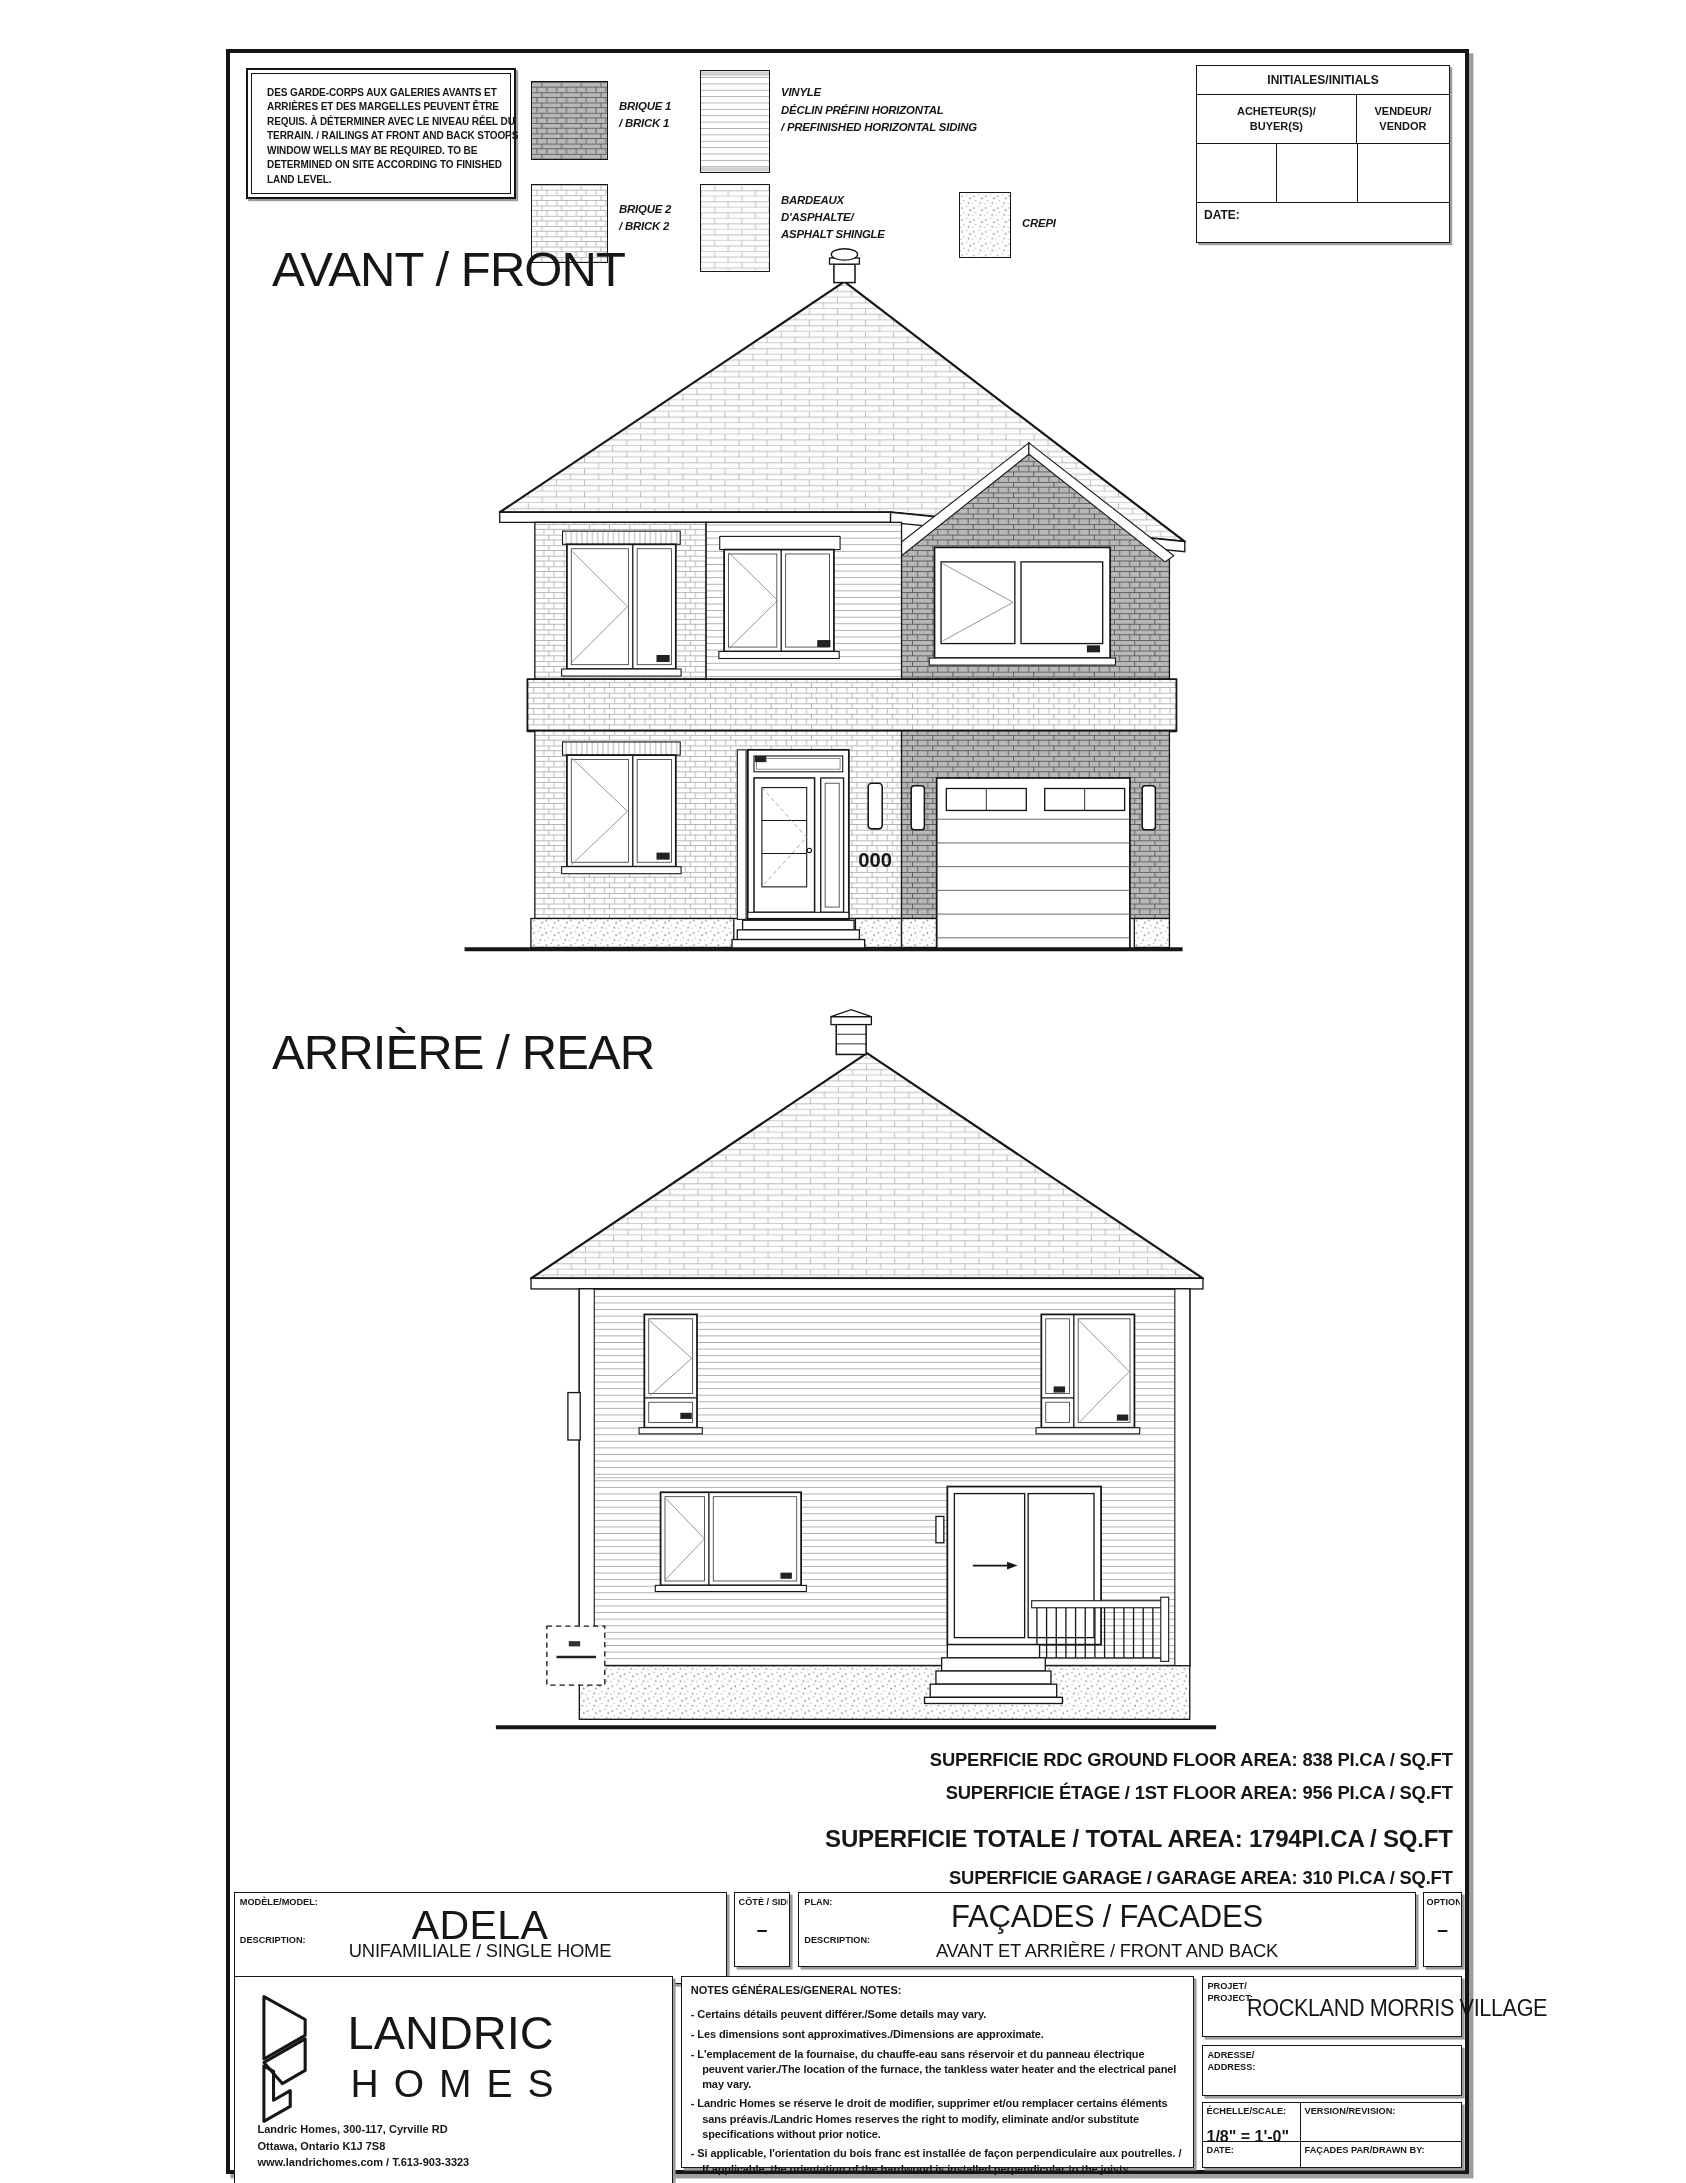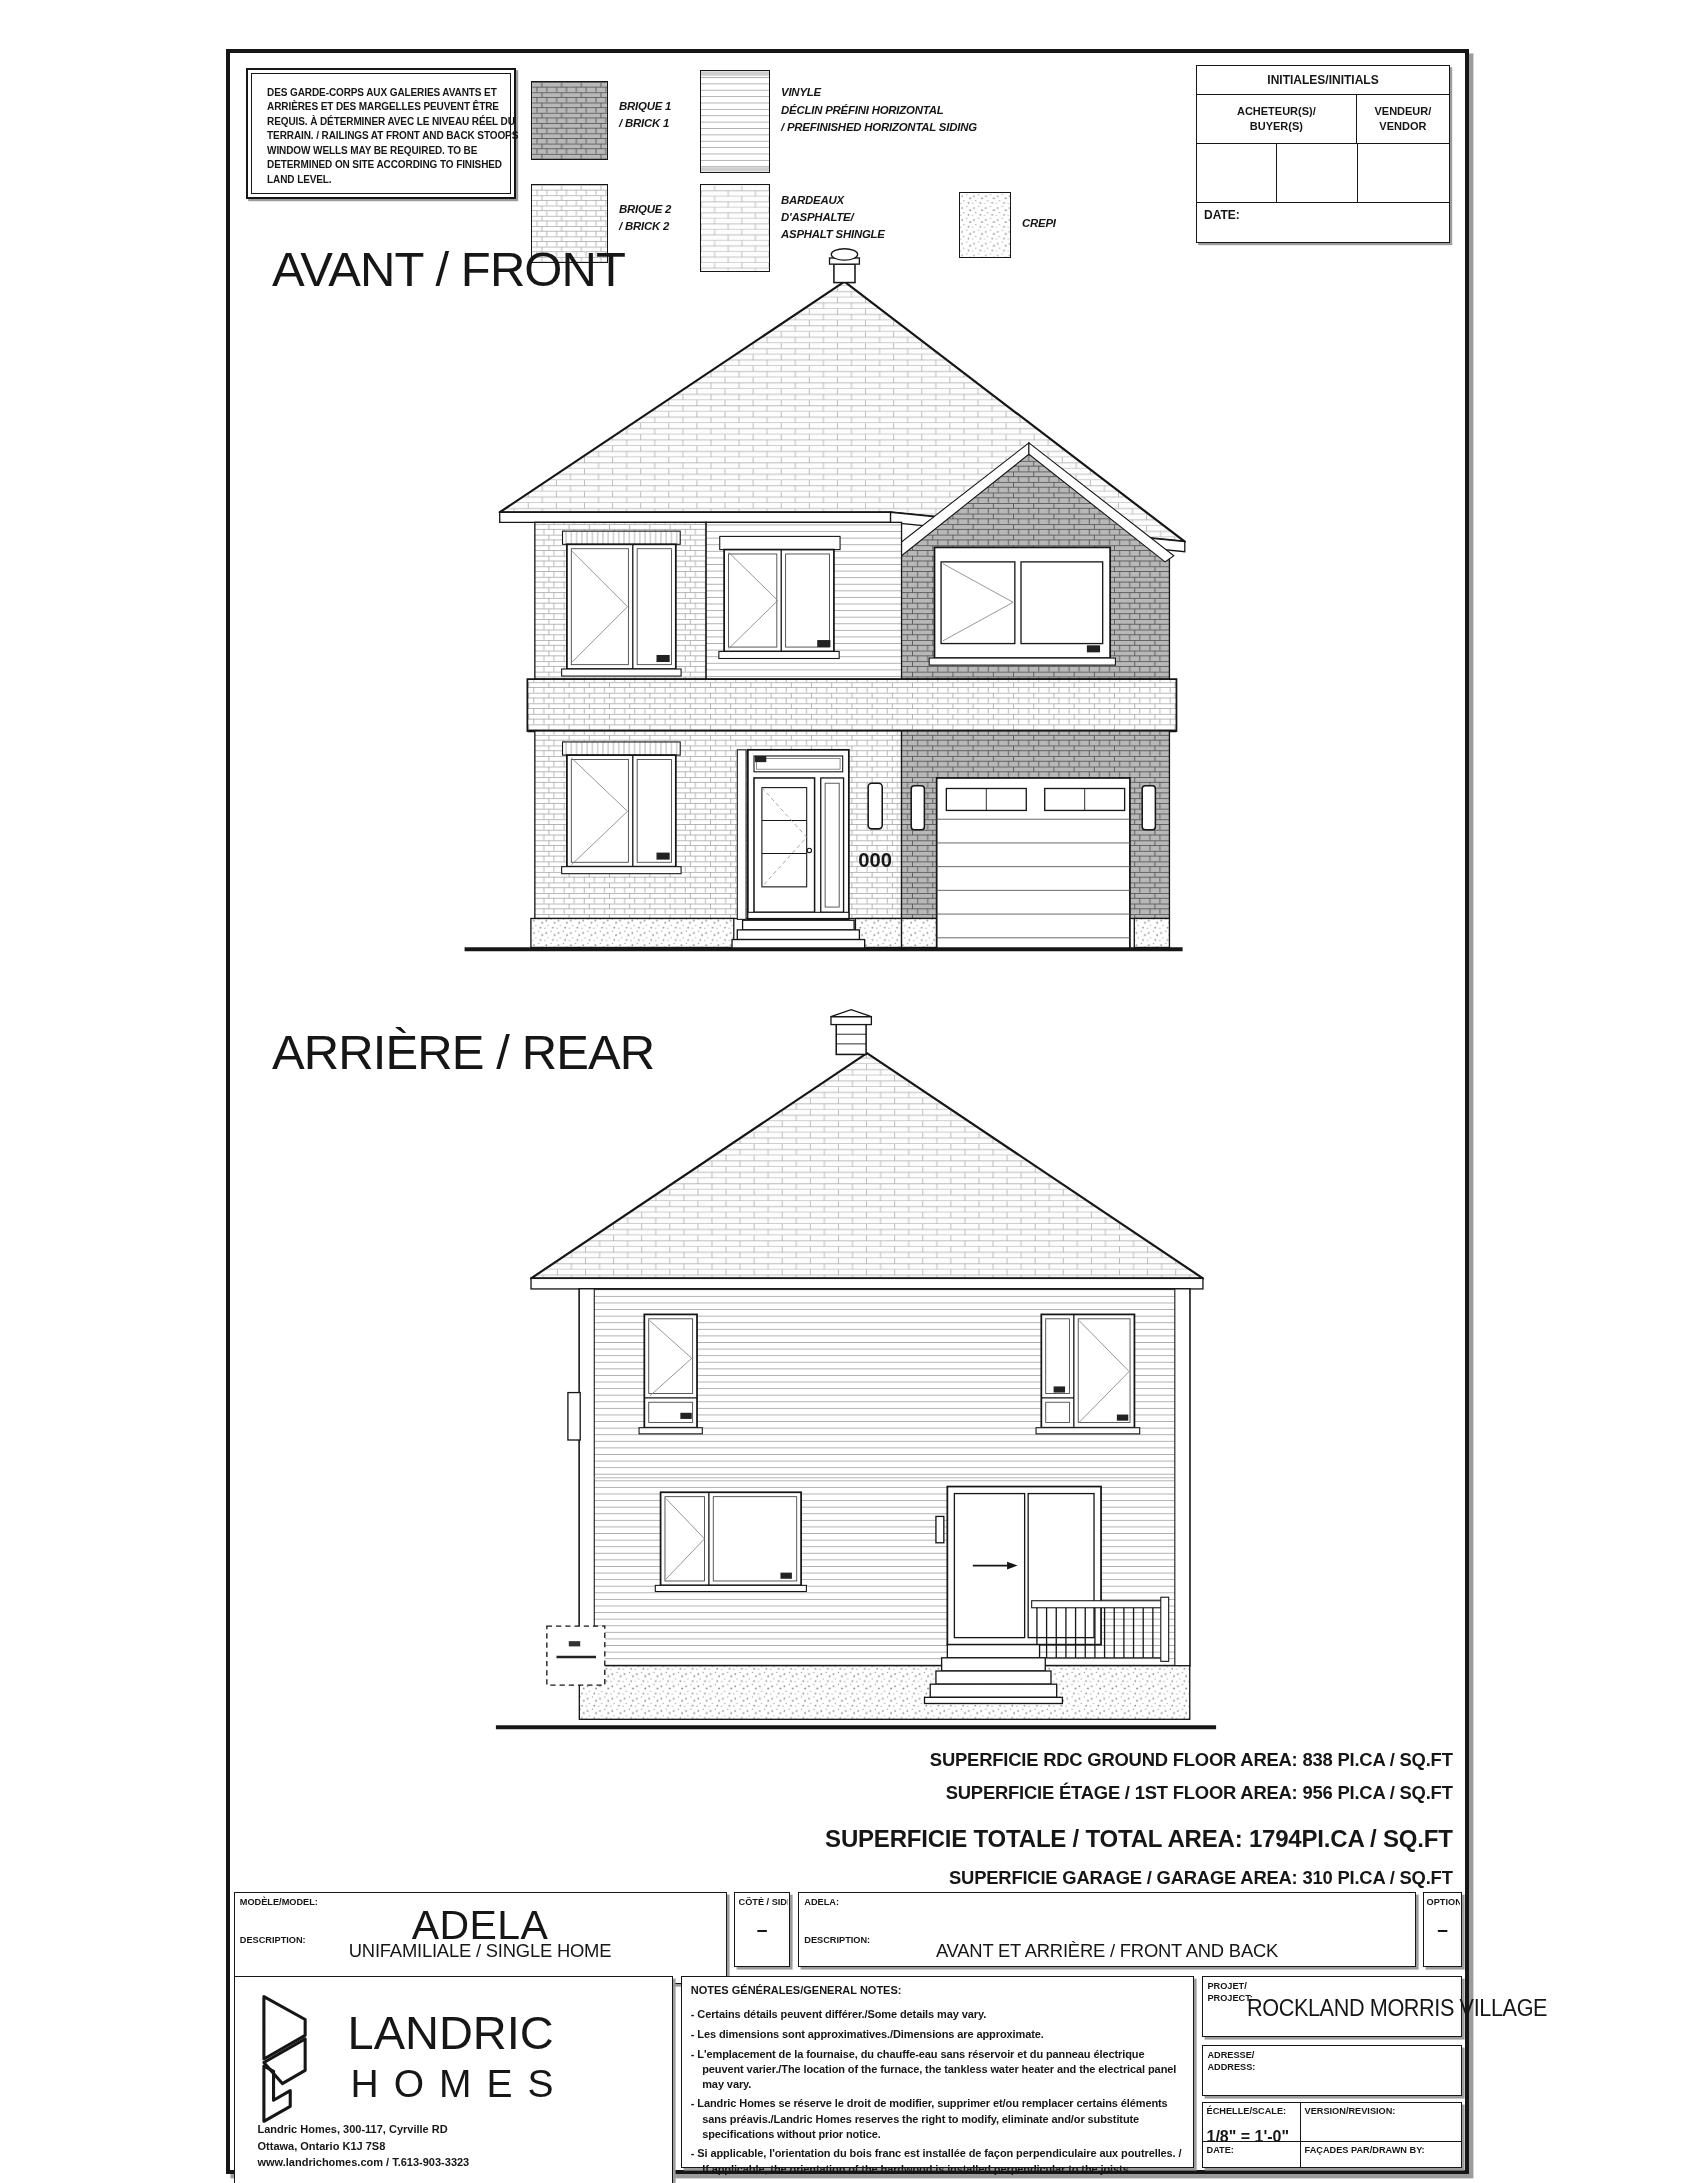--- a/index.html
+++ b/index.html
@@ -390,22 +390,23 @@
     <div class="abs tb-label" style="left:5.3px;top:3.5px;">MODÈLE/MODEL:</div>
     <div class="abs tb-label" style="left:5.3px;top:42px;">DESCRIPTION:</div>
     <div class="tb-center mrow-big" style="top:9px;text-align:center;">ADELA</div>
     <div class="tb-center mrow-sub" style="top:47px;">UNIFAMILIALE / SINGLE HOME</div>
   </div>
   <div class="abs panel" style="left:504px;top:1839px;width:56px;height:75px;">
     <div class="abs tb-label" style="left:3.5px;top:3.5px;white-space:nowrap;overflow:hidden;max-width:49px;">CÔTÉ / SIDE:</div>
     <div class="tb-center dash-val" style="top:25.5px;">–</div>
   </div>
   <div class="abs panel" style="left:568px;top:1839px;width:618px;height:75px;">
-    <div class="abs tb-label" style="left:5.3px;top:3.5px;">ADELA:</div>
+    <div class="abs tb-label" style="left:5.3px;top:3.5px;">PLAN:</div>
     <div class="abs tb-label" style="left:5.3px;top:42px;">DESCRIPTION:</div>
+    <div class="tb-center prow-big" style="top:6.1px;">FAÇADES / FACADES</div>
     <div class="tb-center mrow-sub" style="top:47px;">AVANT ET ARRIÈRE / FRONT AND BACK</div>
   </div>
   <div class="abs panel" style="left:1193px;top:1839px;width:39px;height:75px;">
     <div class="abs tb-label" style="left:2.6px;top:3.5px;white-space:nowrap;overflow:hidden;max-width:33px;">OPTION:</div>
     <div class="tb-center dash-val" style="top:25.5px;">–</div>
   </div>
 
   <div class="abs panel" style="left:3.5px;top:1923px;width:439px;height:236px;">
     <svg class="abs" style="left:21px;top:16px;" width="79" height="132" viewBox="0 0 180 300">
       <g fill="none" stroke="#161616" stroke-width="7" stroke-linejoin="round">

